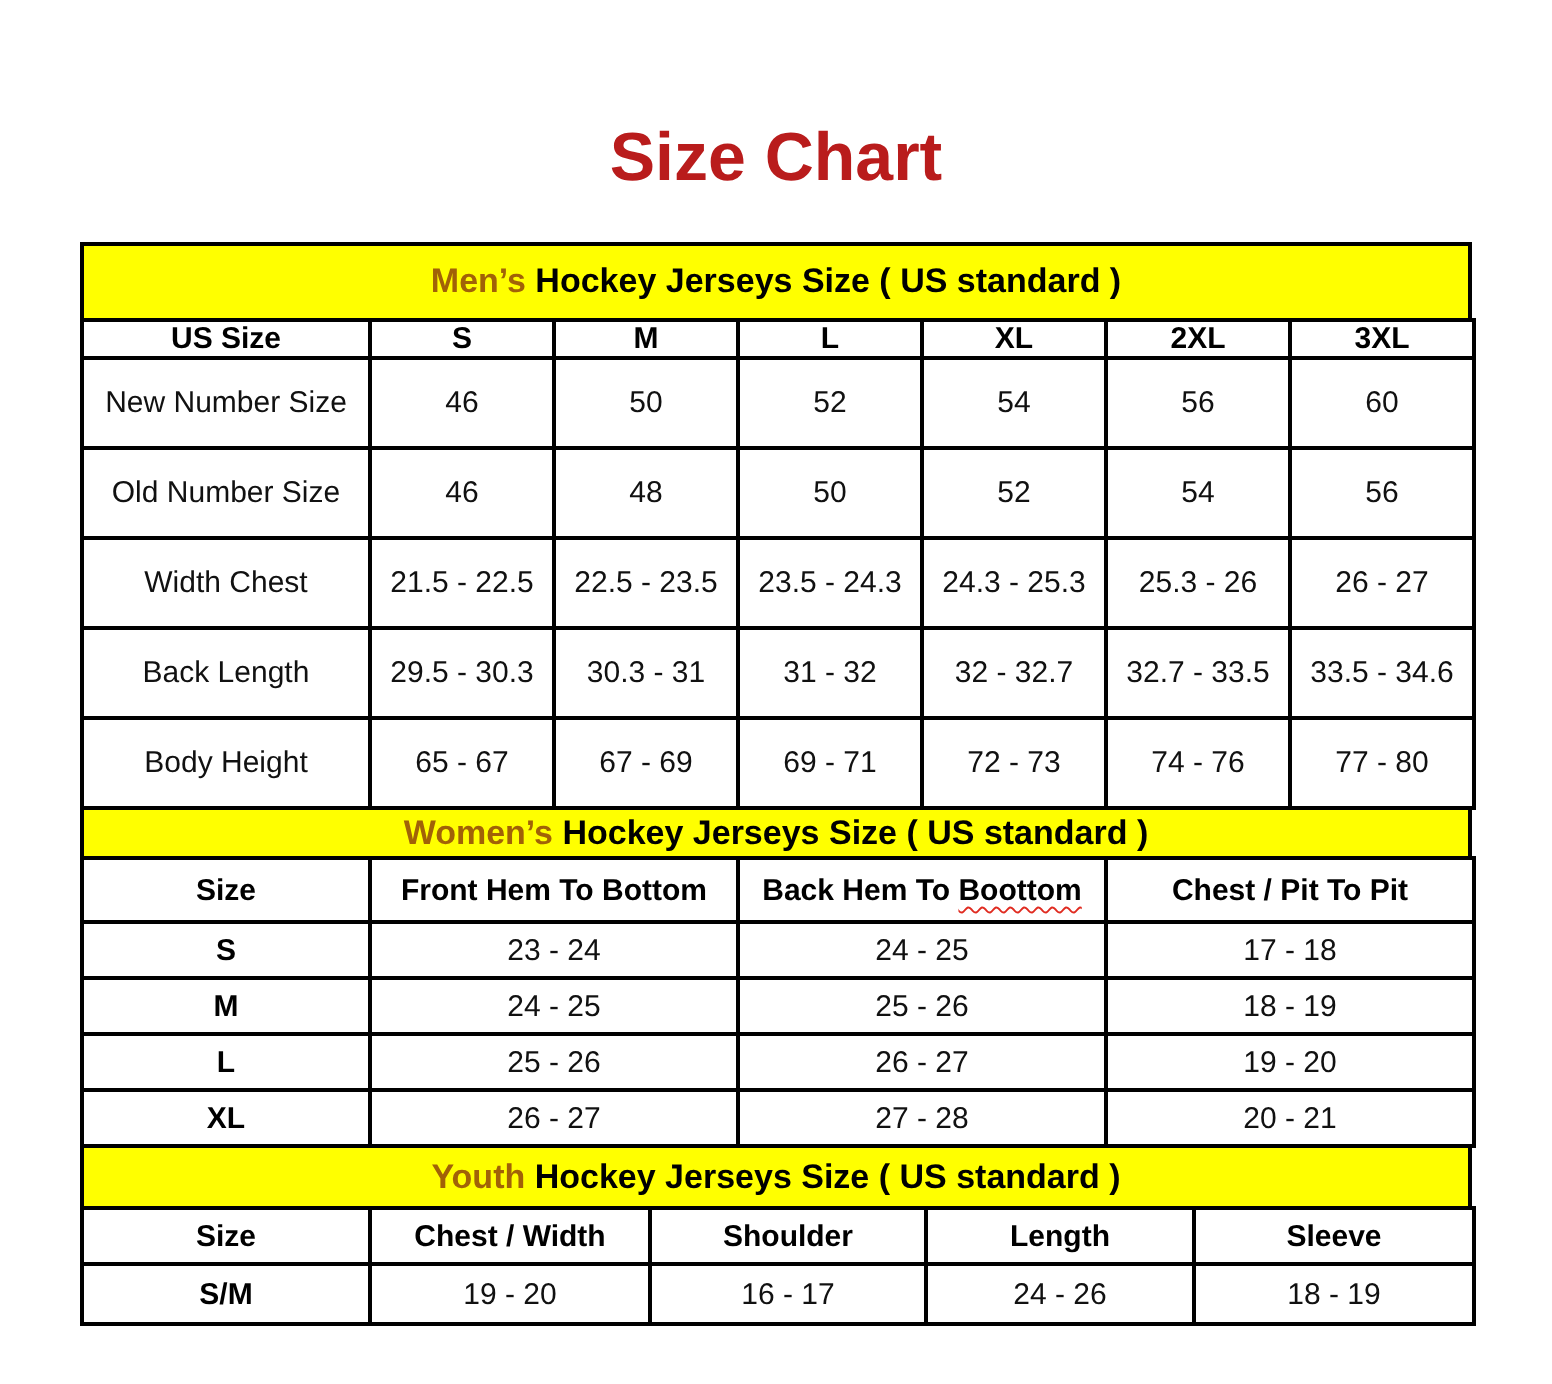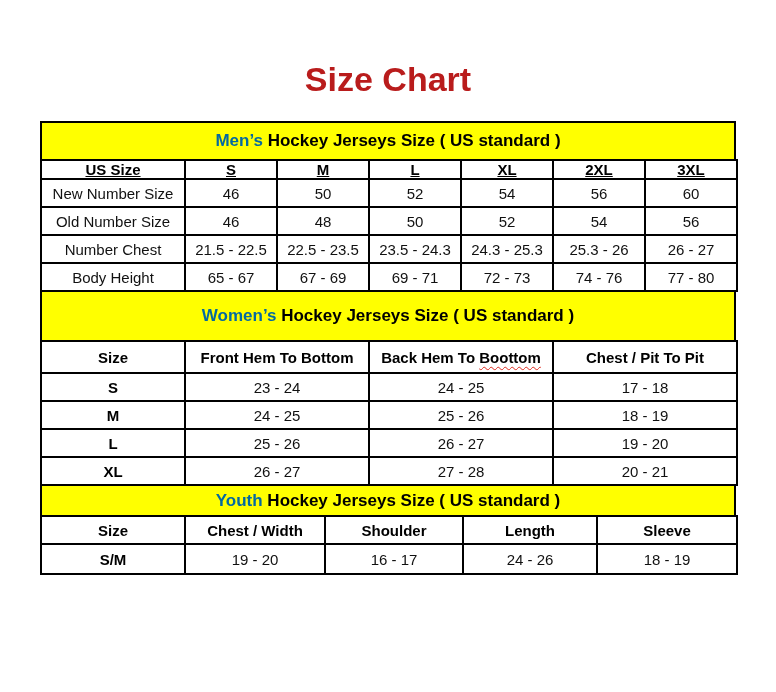--- a/index.html
+++ b/index.html
@@ -14,35 +14,35 @@
   .chart-wrap { position:absolute; left:40px; top:121px; width:696px; }
 
   .banner {
     background:#FFFF00;
     border-left:2px solid #000; border-right:2px solid #000;
     display:flex; align-items:center; justify-content:center;
     font-weight:bold; font-size:17px; color:#000; white-space:pre;
   }
   .banner.first { border-top:2px solid #000; }
   .banner-mens  { height:36px; }
-  .banner-womens{ height:48px; }
+  .banner-womens{ height:23px; }
   .banner-youth { height:29px; }
-  .hl { color:#0369a1; }
+  .hl { color:#a16207; }
 
   table { border-collapse:collapse; width:100%; table-layout:fixed; }
   th, td {
     border:2px solid #000; text-align:center; vertical-align:middle;
     padding:0 2px; font-size:15px; overflow:hidden; white-space:nowrap;
   }
   th { font-weight:bold; }
   td { font-weight:normal; color:#111; }
   td.bold-label { font-weight:bold; color:#000; }
 
-  .tbl-mens   thead tr { height:16px;text-decoration:underline; }
-  .tbl-mens   tbody tr { height:28px; }
+  .tbl-mens   thead tr { height:16px; }
+  .tbl-mens   tbody tr { height:45px; }
   .tbl-womens thead tr { height:32px; }
   .tbl-womens tbody tr { height:28px; }
   .tbl-youth  thead tr { height:28px; }
   .tbl-youth  tbody tr { height:30px;margin-left:37px; }
 
   .squiggle {
     text-decoration-line: underline;
     text-decoration-style: wavy;
     text-decoration-color:#E02B20;
     text-decoration-thickness:1px;
@@ -92,27 +92,36 @@
       <tr>
         <td>Old Number Size</td>
         <td>46</td>
         <td>48</td>
         <td>50</td>
         <td>52</td>
         <td>54</td>
         <td>56</td>
       </tr>
       <tr>
-        <td>Number Chest</td>
+        <td>Width Chest</td>
         <td>21.5 - 22.5</td>
         <td>22.5 - 23.5</td>
         <td>23.5 - 24.3</td>
         <td>24.3 - 25.3</td>
         <td>25.3 - 26</td>
         <td>26 - 27</td>
+      </tr>
+      <tr>
+        <td>Back Length</td>
+        <td>29.5 - 30.3</td>
+        <td>30.3 - 31</td>
+        <td>31 - 32</td>
+        <td>32 - 32.7</td>
+        <td>32.7 - 33.5</td>
+        <td>33.5 - 34.6</td>
       </tr>
       <tr>
         <td>Body Height</td>
         <td>65 - 67</td>
         <td>67 - 69</td>
         <td>69 - 71</td>
         <td>72 - 73</td>
         <td>74 - 76</td>
         <td>77 - 80</td>
       </tr>

